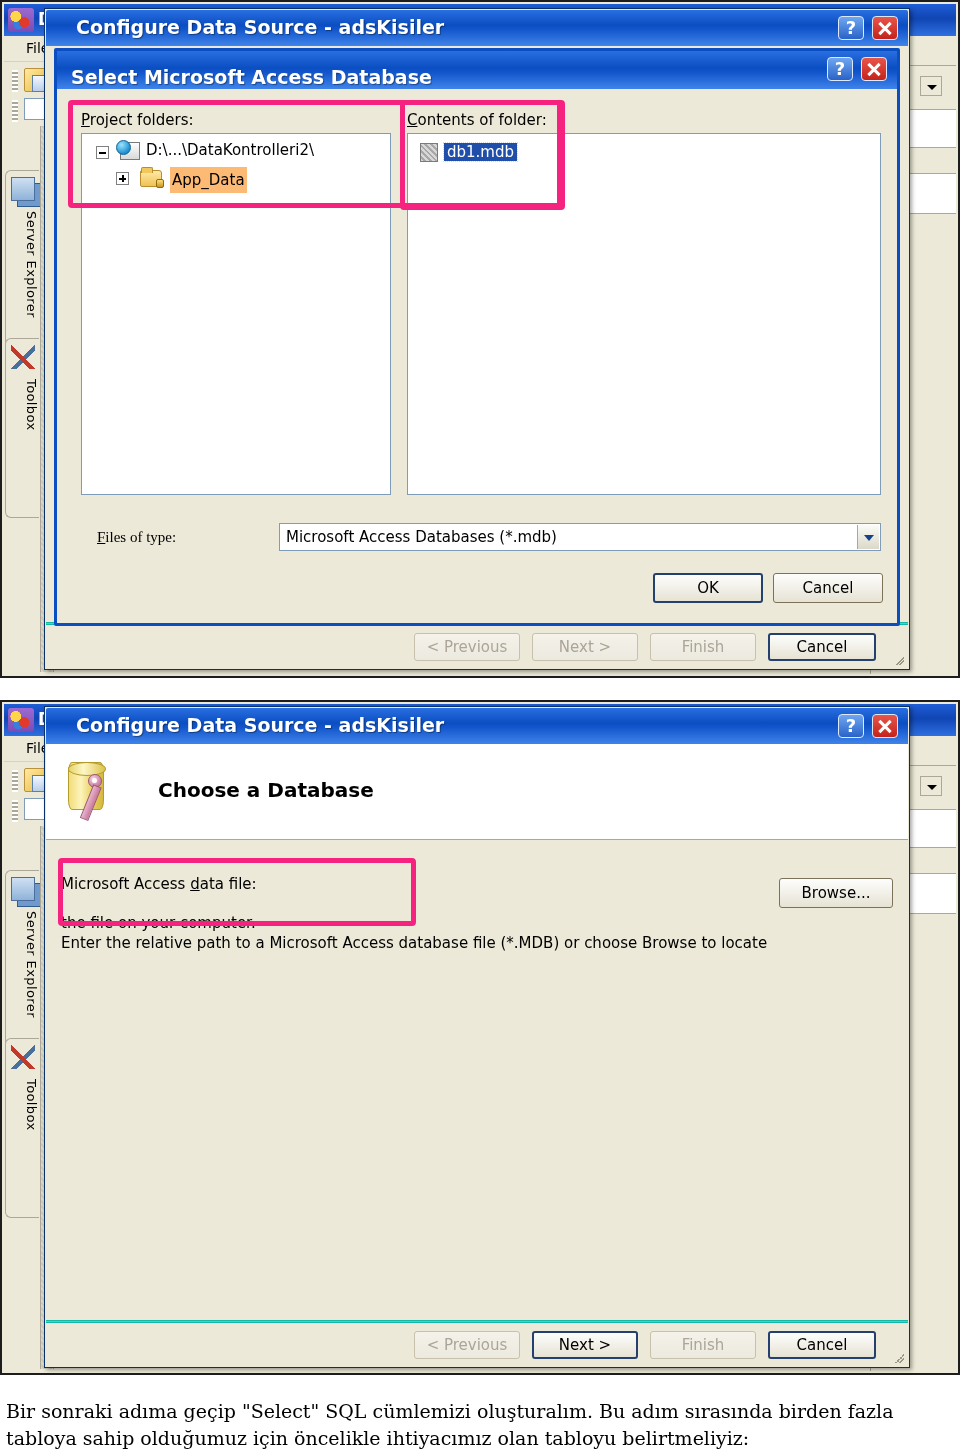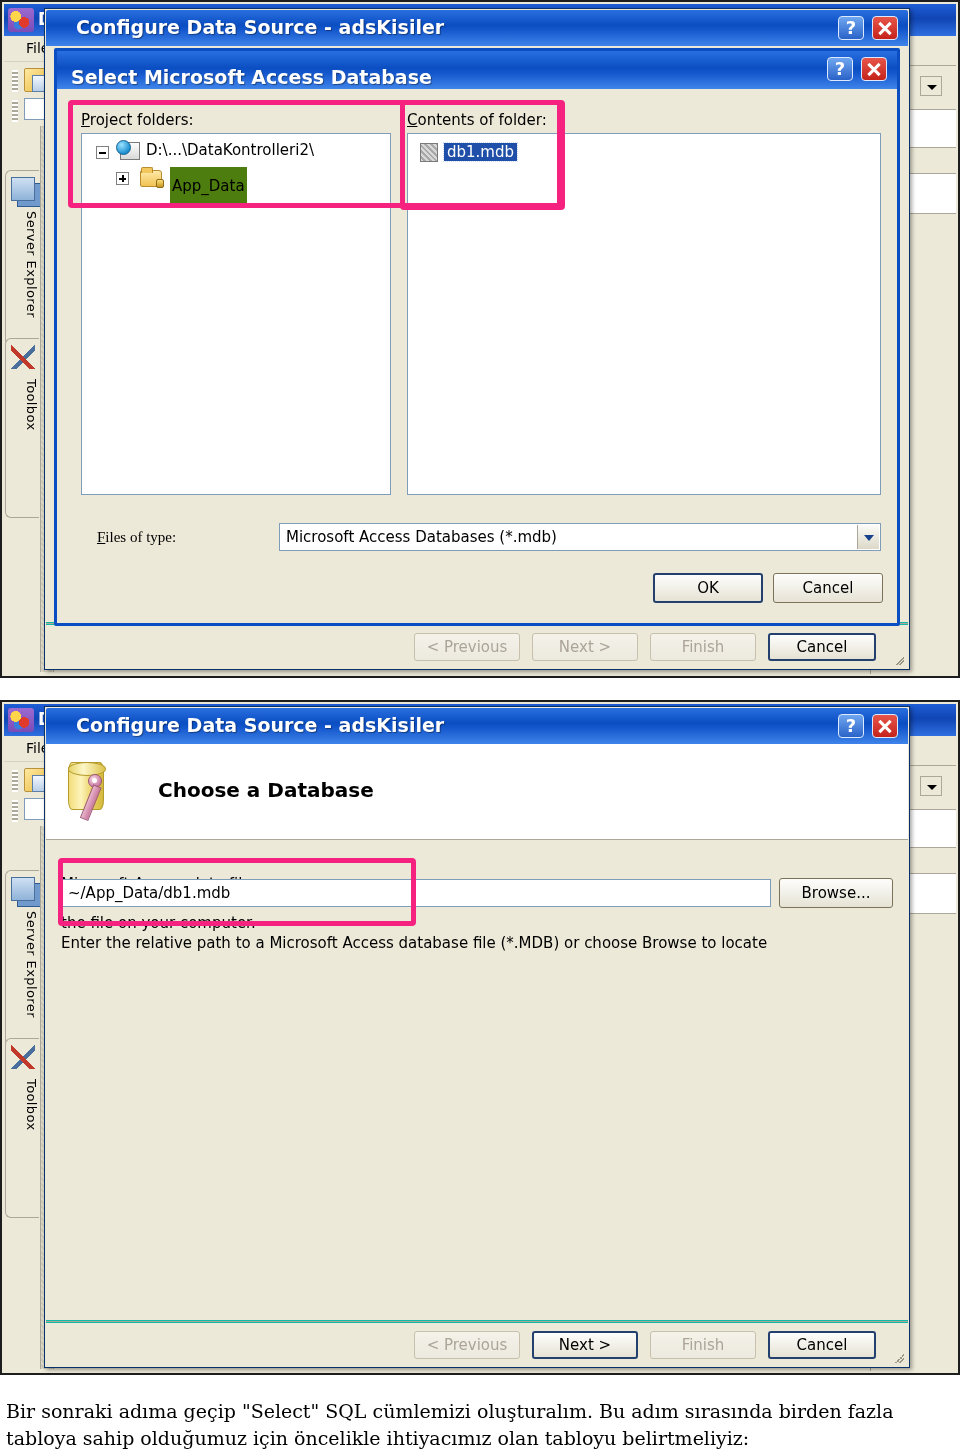--- a/index.html
+++ b/index.html
@@ -242,21 +242,21 @@
     position:absolute; width:18px; height:19px;
     background:repeating-linear-gradient(45deg,#d8d8d8 0 2px,#a8a8a8 2px 4px);
     border:1px solid #7a7a7a;
   }
   .sel-text {
     position:absolute; background:#1f4fa8; color:#fff;
     font:15px "DejaVu Sans", sans-serif; padding:0 3px;
     outline:1px dotted #c8d8f0; white-space:nowrap;
   }
   .soft-hl {
-    background:#4d7c0f; padding:10px 2px;text-align:center;
+    background:#fdba74; padding:4px 2px;text-align:center;
   }
   .combo {
     position:absolute; background:#fff; border:1px solid #7f9db9;
     font:15px "DejaVu Sans", sans-serif; color:#000;text-decoration:underline;
   }
   .combo-text { position:absolute; left:6px; top:4px; white-space:nowrap; }
   .combo-btn {
     position:absolute; right:1px; top:1px; bottom:1px; width:22px;
     background:linear-gradient(#fbfbf8,#dcd9c8);
     border-left:1px solid #aca899;
@@ -520,23 +520,20 @@
         <span class="db-cyl"></span>
         <span class="db-key"></span>
         <span class="db-key-hole"></span>
       </div>
       <div class="hdr-title" style="left:112px; top:34px;">Choose a Database</div>
     </div>
 
     <div class="field-label" style="left:16px; top:168px;">
       <span>Microsoft Access </span><u>d</u><span>ata file:</span>
     </div>
-    <div class="textbox" style="left:16px; top:172px; width:710px; height:28px;">
-      <span>~/App_Data/db1.mdb</span>
-    </div>
     <div class="btn" style="left:734px; top:171px; width:114px; height:30px;">
       <span>Browse...</span>
     </div>
 
     <div class="desc" style="left:16px; top:206px; width:820px;">
       <div>the file on your computer.</div>
       <div>Enter the relative path to a Microsoft Access database file (*.MDB) or choose Browse to locate</div>
     </div>
 
     <div class="wiz-footer">

